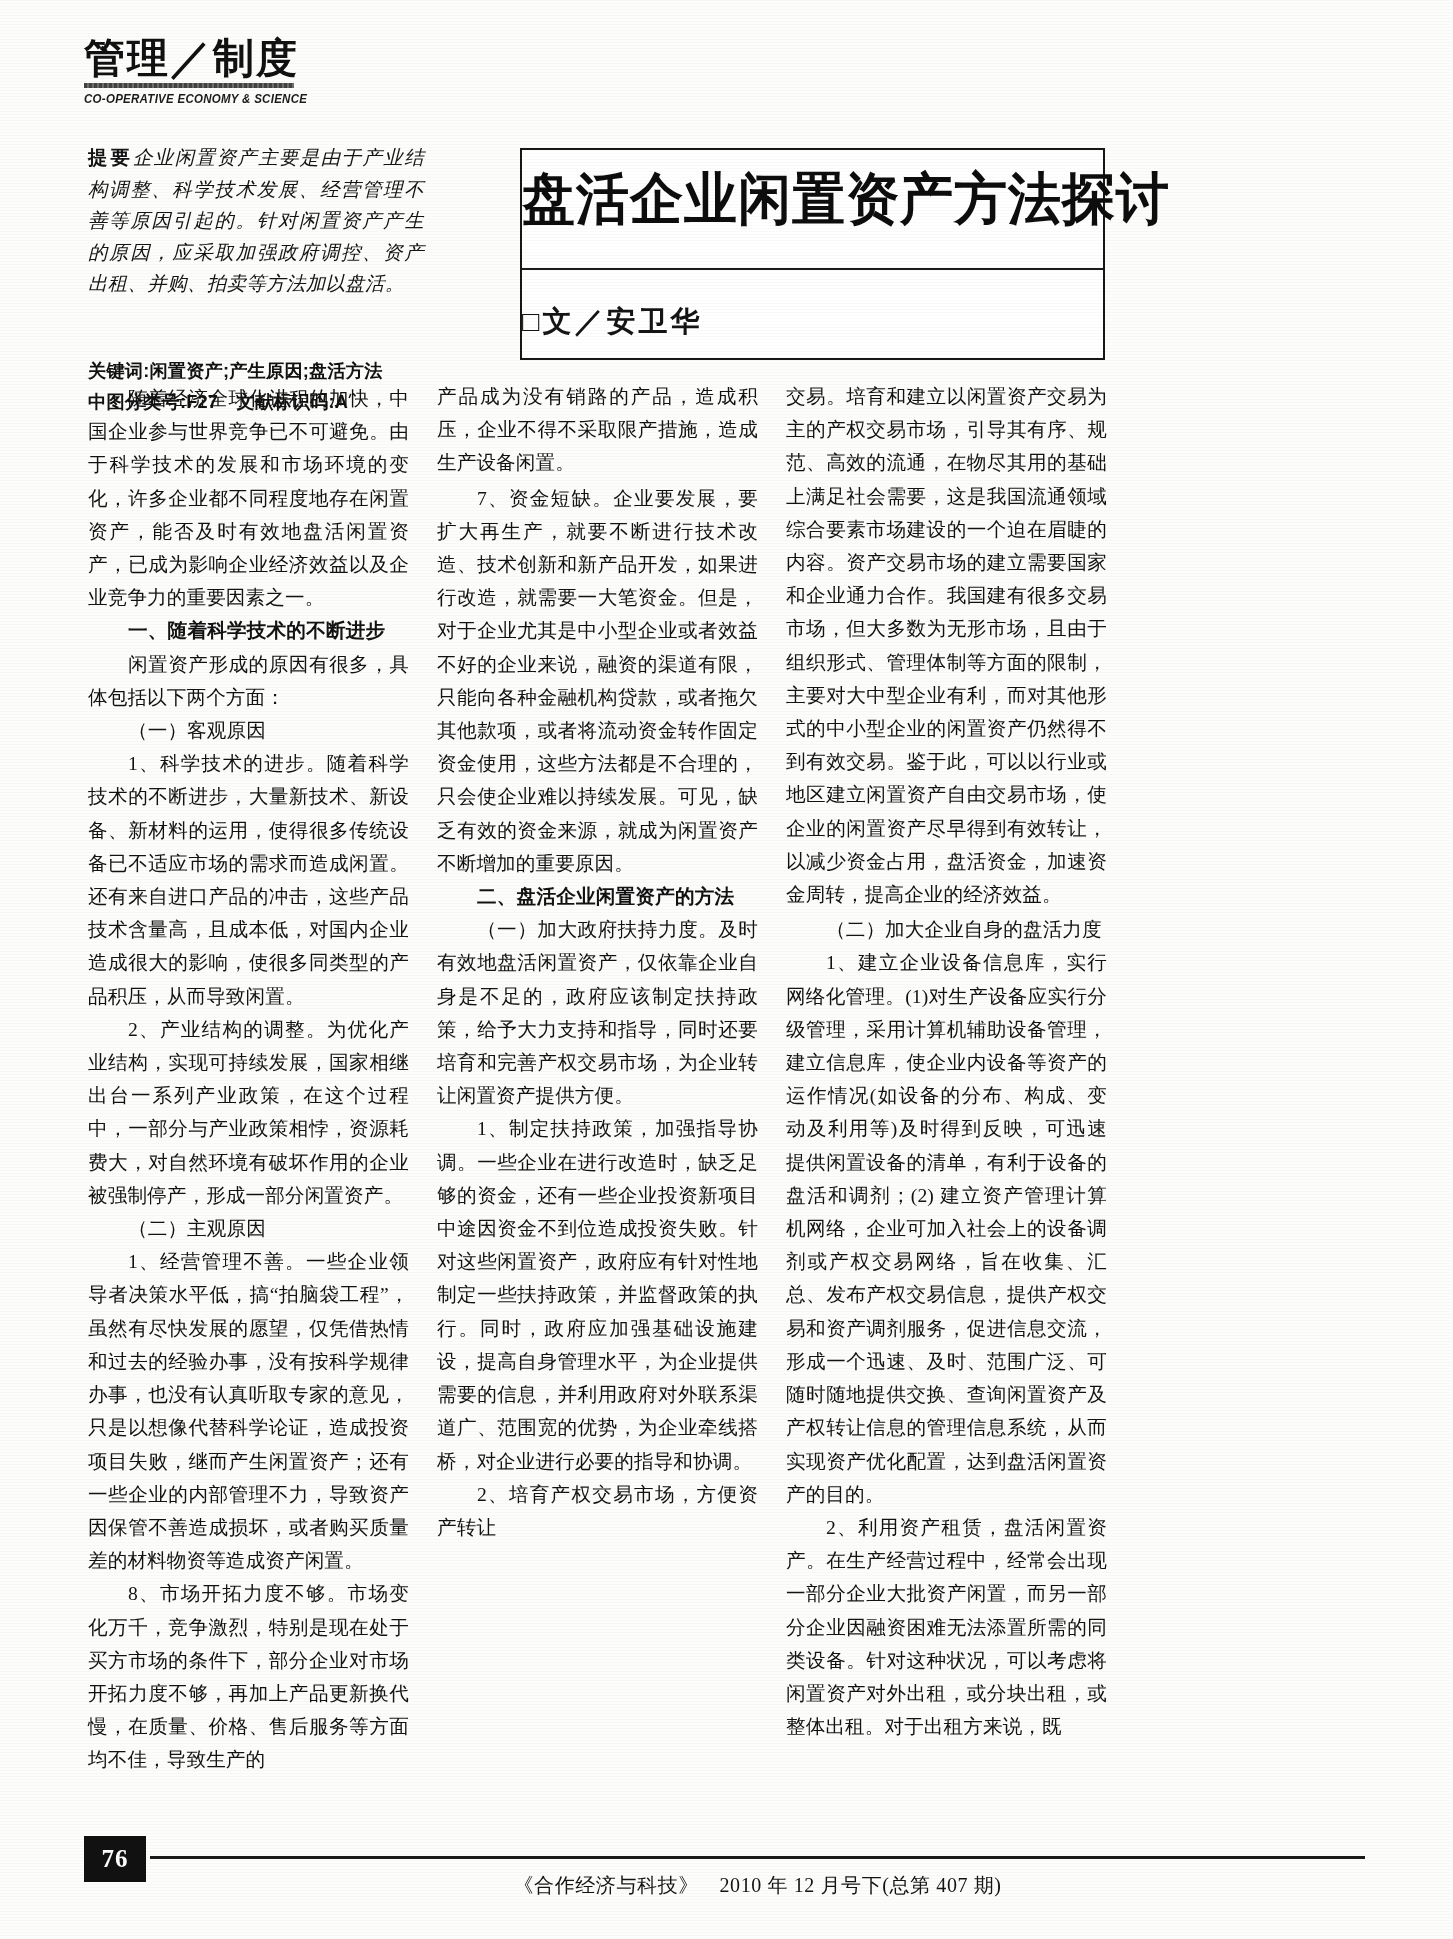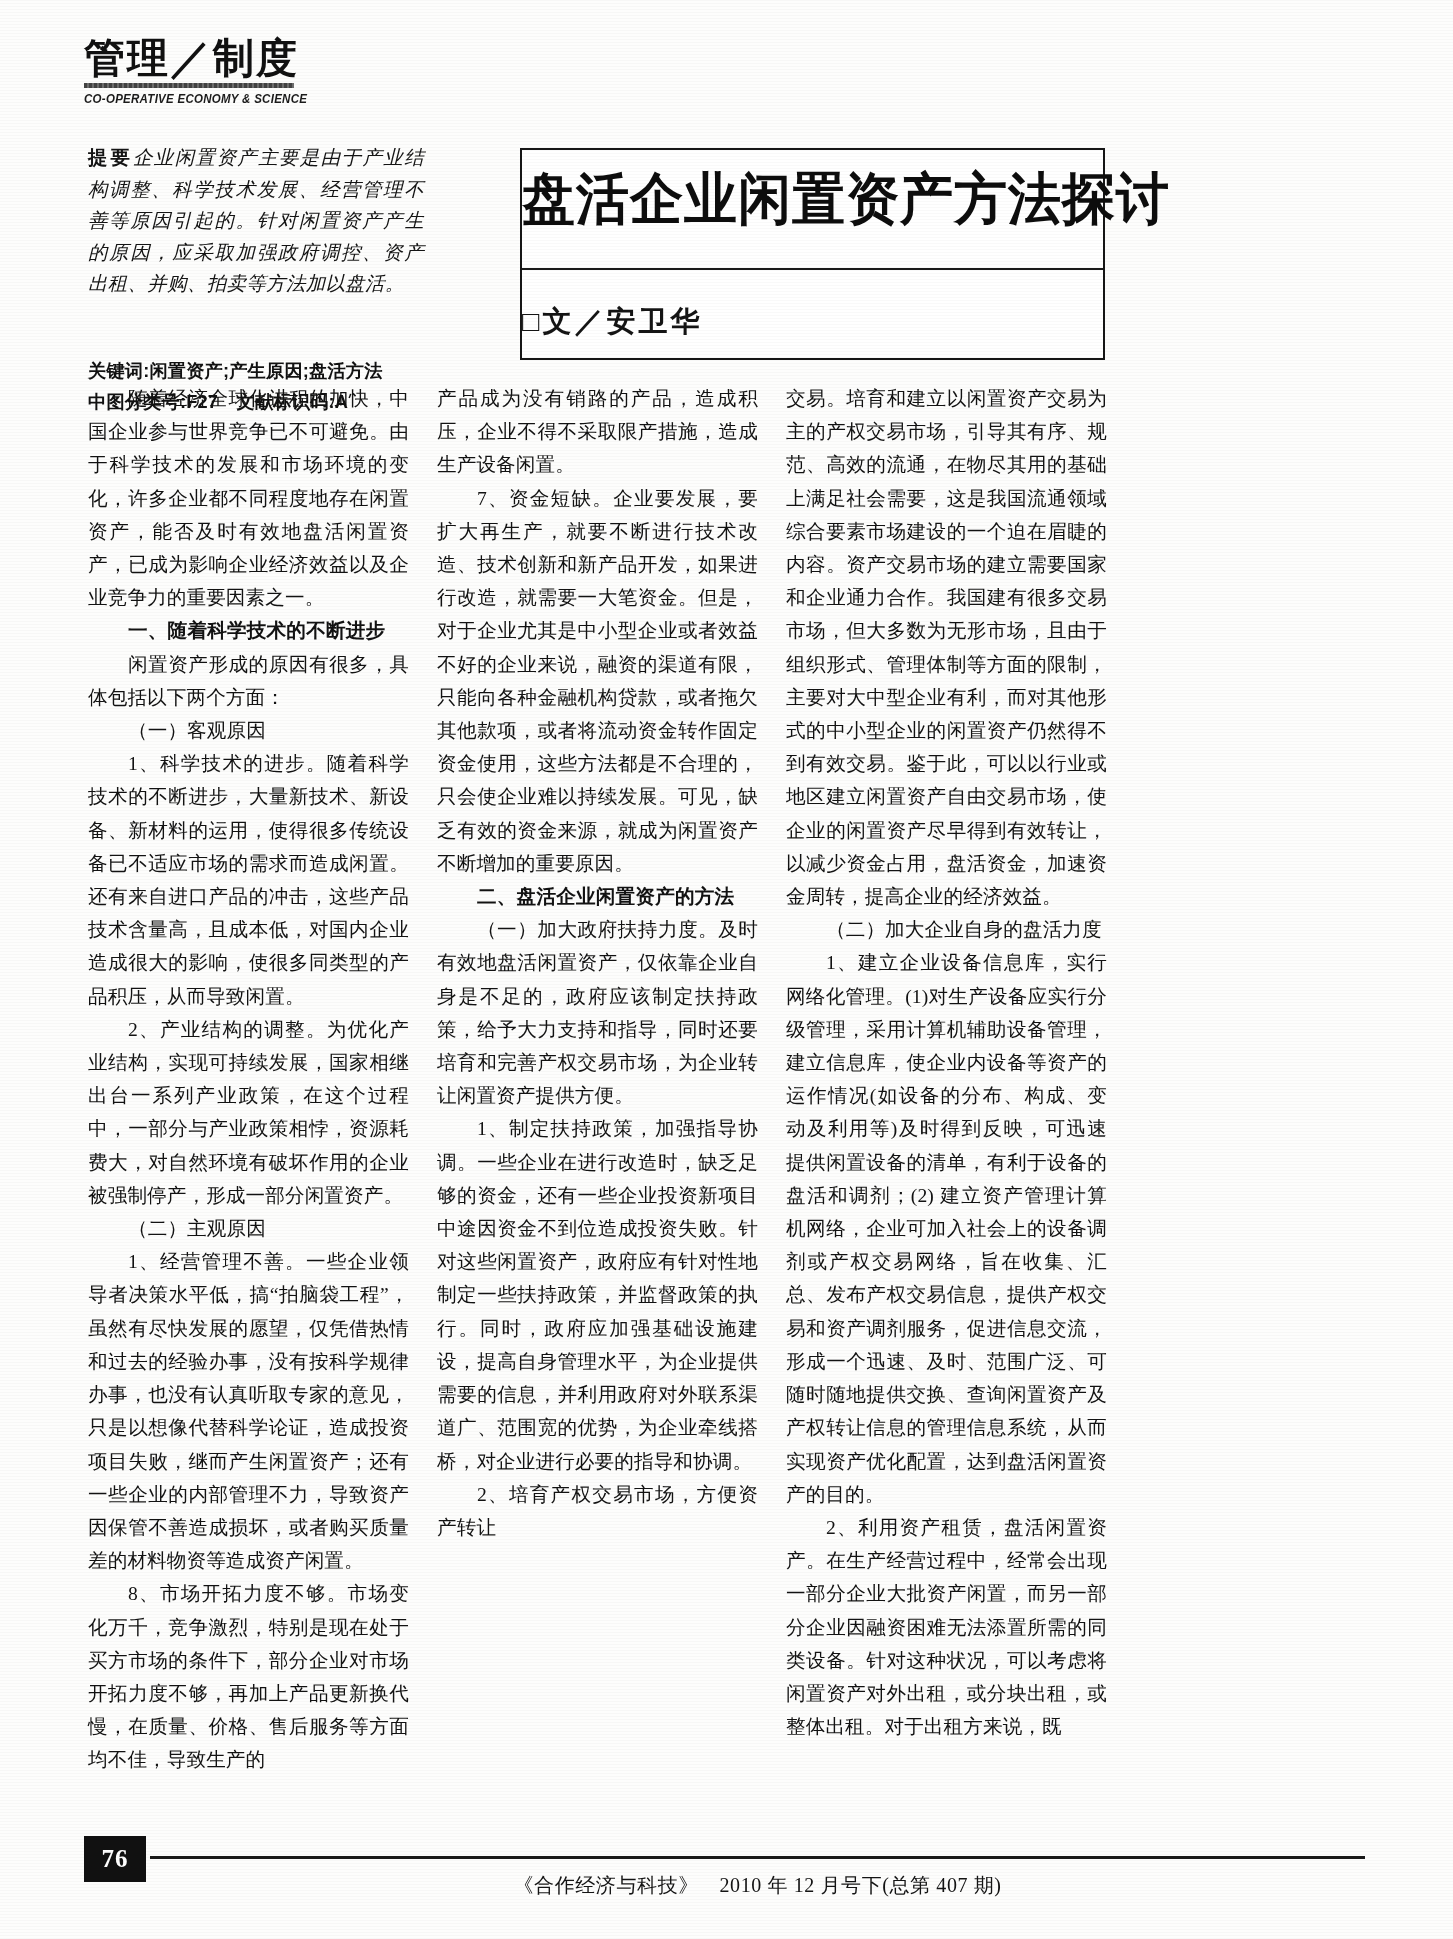--- a/index.html
+++ b/index.html
@@ -155,21 +155,21 @@
     text-align: justify;
     text-justify: inter-character;
     letter-spacing: .1px;
     color: #121212;
     font-family: "Liberation Serif", "DejaVu Serif", serif;
   }
   .col p {
     margin: 0;
     text-indent: 40px;
   }
-  .col p.noindent { text-indent: 0; }
+  .col p.noindent { text-indent: 0; font-family: Liberation Mono, monospace; }
   .col p.heading {
     font-family: "Liberation Sans", "DejaVu Sans", sans-serif;
     font-weight: 700;
     text-indent: 40px;
     letter-spacing: .2px;
   }
 
   
   .footer-rule {
     position: absolute;

